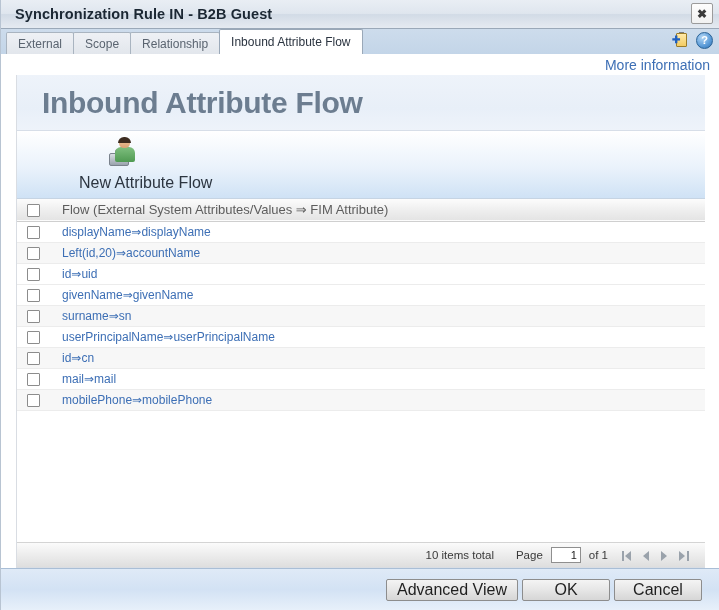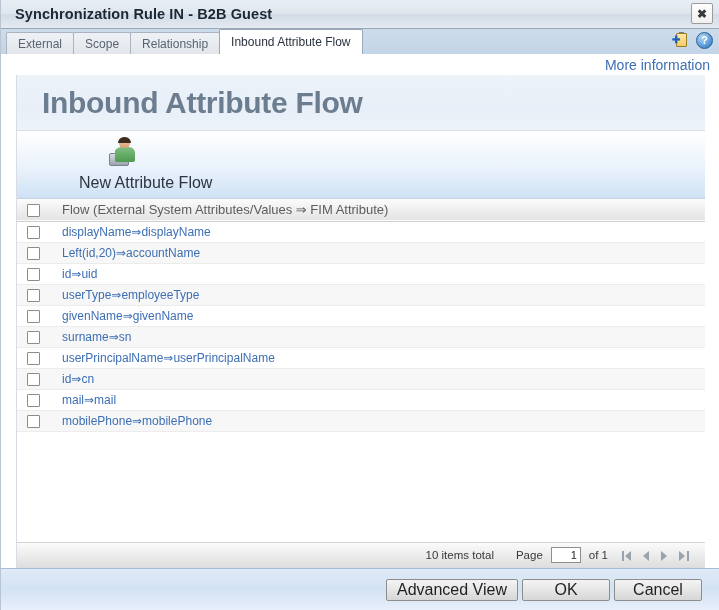--- a/index.html
+++ b/index.html
@@ -472,24 +472,20 @@
           <td class="cb-cell"><span class="cbx"></span></td>
           <td class="cell-flow">displayName⇒displayName</td>
         </tr>
         <tr class="even">
           <td class="cb-cell"><span class="cbx"></span></td>
           <td class="cell-flow">Left(id,20)⇒accountName</td>
         </tr>
         <tr class="odd">
           <td class="cb-cell"><span class="cbx"></span></td>
           <td class="cell-flow">id⇒uid</td>
-        </tr>
-        <tr class="even">
-          <td class="cb-cell"><span class="cbx"></span></td>
-          <td class="cell-flow">userType⇒employeeType</td>
         </tr>
         <tr class="odd">
           <td class="cb-cell"><span class="cbx"></span></td>
           <td class="cell-flow">givenName⇒givenName</td>
         </tr>
         <tr class="even">
           <td class="cb-cell"><span class="cbx"></span></td>
           <td class="cell-flow">surname⇒sn</td>
         </tr>
         <tr class="odd">

